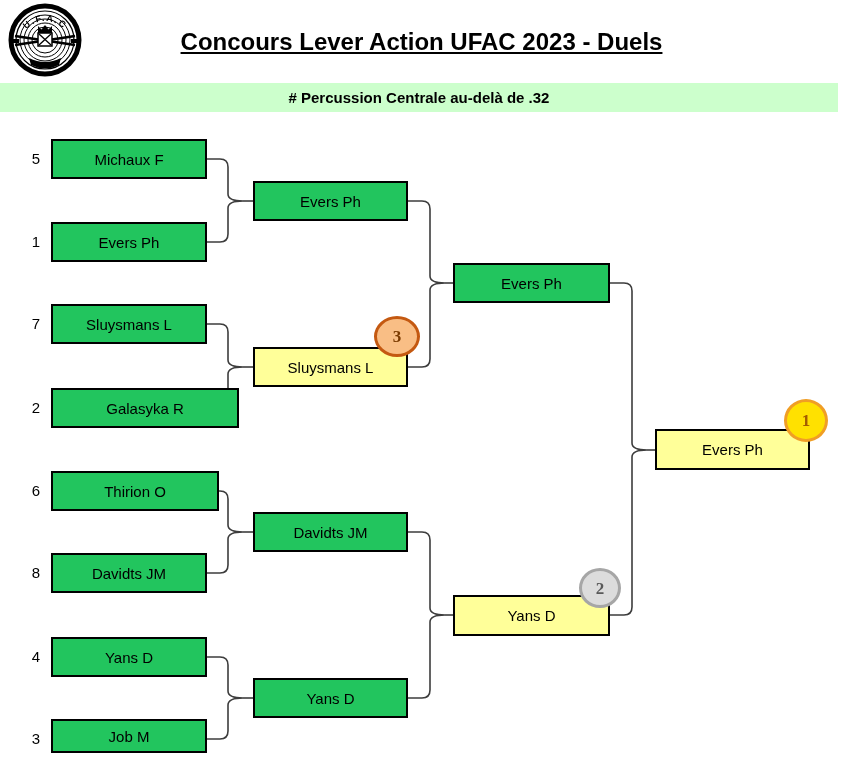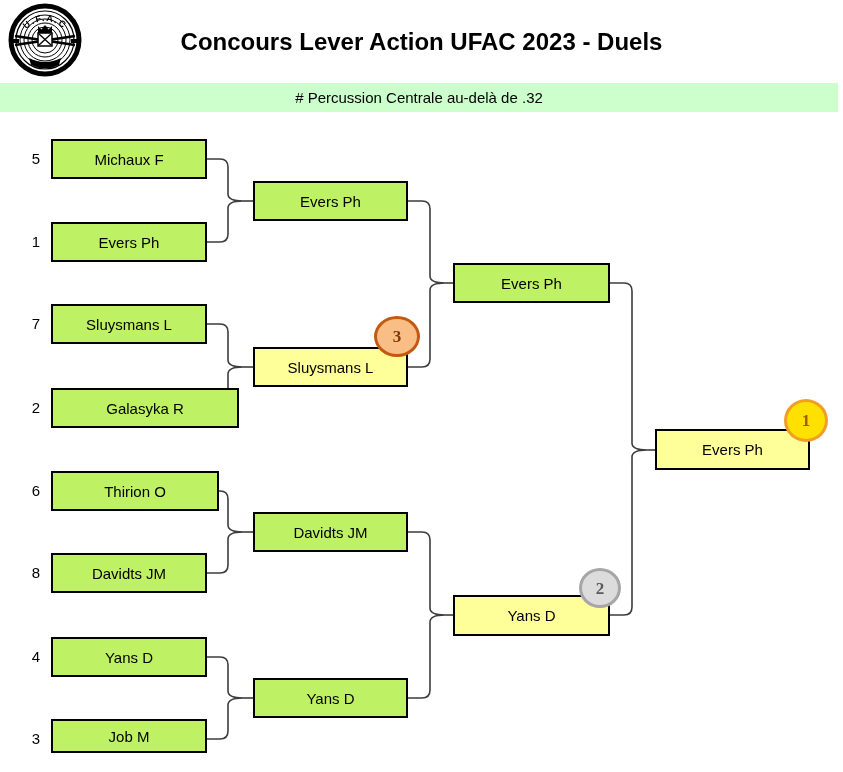--- a/index.html
+++ b/index.html
@@ -12,29 +12,30 @@
     font-family: "Liberation Sans", sans-serif;
     overflow: hidden;
   }
   .title {
     position: absolute;
     left: 0; top: 28px; width: 843px;
     text-align: center;
     font-size: 24px;
     font-weight: bold;
     color: #000;
+    text-decoration: underline;
   }
   .banner {
     position: absolute;
     left: 0; top: 83px; width: 838px; height: 29px;
     background: #ccffcc;
     text-align: center;
     line-height: 29px;
     font-size: 15px;
-    font-weight: normal;
+    font-weight: bold;
     color: #000;
   }
   .logo {
     position: absolute;
     left: 8px; top: 3px;
     width: 74px; height: 74px;
   }
   svg.wires {
     position: absolute;
     left: 0; top: 0;
@@ -43,21 +44,21 @@
   .seed {
     position: absolute;
     width: 24px; height: 40px;
     line-height: 40px;
     text-align: right;
     font-size: 15px;
     color: #000;
   }
   .box {
     position: absolute;
-    background: #bef264;
+    background: #22c55e;
     border: 2px solid #000;
     text-align: center;
     font-size: 15px;
     color: #000;
     display: flex;
     align-items: center;
     justify-content: center;
   }
   .box.win { background: #ffff99; }
   .badge {

